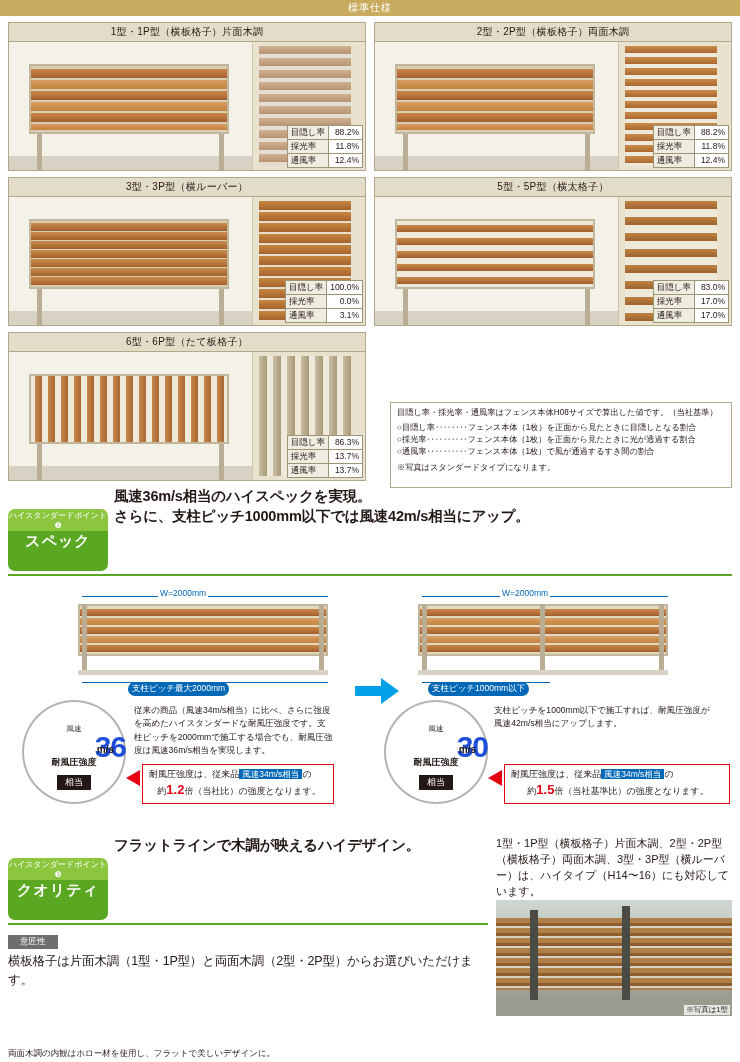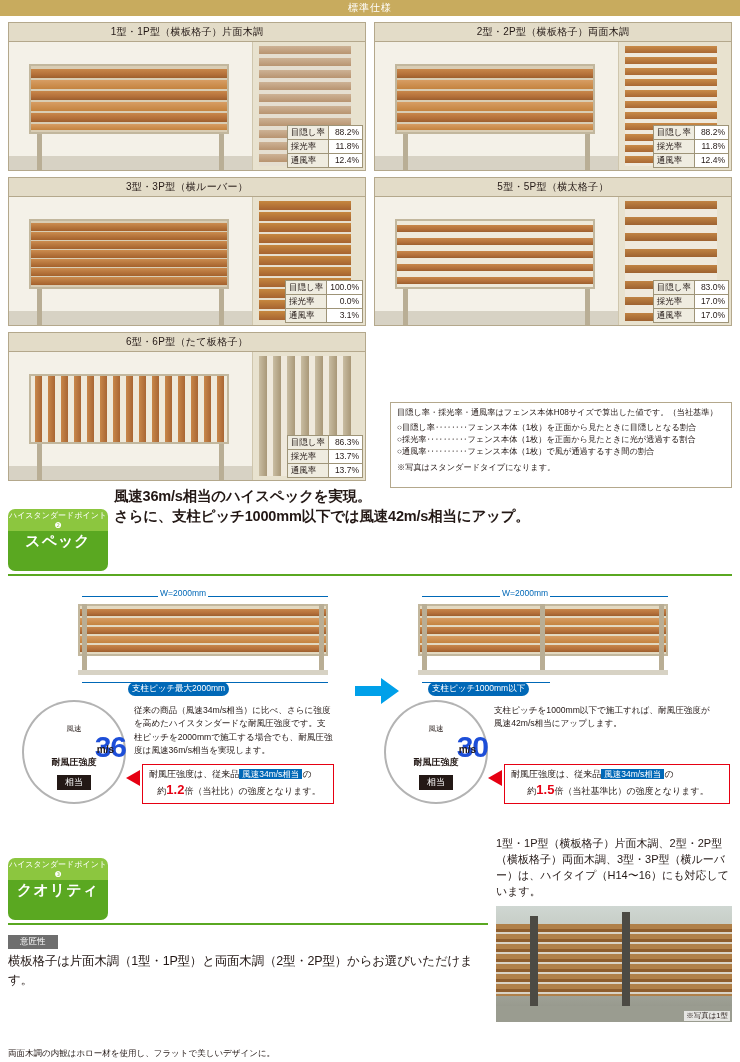--- a/index.html
+++ b/index.html
@@ -241,21 +241,21 @@
   .photo .cap {
     position:absolute; right:2px; bottom:1px;
     font-size:7.5px; color:#231815; background:rgba(255,255,255,.75);
     padding:0 2px;
   }
   .qual-right {
     position:absolute; left:496px; top:0; width:236px;
   }
   .qual-right p { font-size:11px; line-height:1.45; }
   .tall-photo {
-    position:relative; margin-top:6px; width:236px; height:116px; overflow:hidden;
+    position:relative; width:236px; height:116px; overflow:hidden;
     background:#b9b3a4;
   }
   .tall-photo .cap {
     position:absolute; right:2px; bottom:1px;
     font-size:7.5px; background:rgba(255,255,255,.75); padding:0 2px;
   }
   .bottom-note {
     position:absolute; left:8px; bottom:2px;
     font-size:8.5px; color:#231815;
   }
@@ -621,20 +621,21 @@
   </div>
 </div>
 
 <div class="qual-wrap">
   <div class="qual-left">
     <div class="point-head">
       <div class="point-badge">
         <div class="badge-top">ハイスタンダードポイント❸</div>
         <div class="badge-main">クオリティ</div>
       </div>
+      <div class="point-title">フラットラインで木調が映えるハイデザイン。</div>
     </div>
     <div class="green-rule"></div>
     <div class="oshi-tag">意匠性</div>
     <div class="qual-text">横板格子は片面木調（1型・1P型）と両面木調（2型・2P型）からお選びいただけます。</div>
 
   </div>
 
   <div class="qual-right">
     <p>1型・1P型（横板格子）片面木調、2型・2P型（横板格子）両面木調、3型・3P型（横ルーバー）は、ハイタイプ（H14〜16）にも対応しています。</p>
     <div class="tall-photo">

